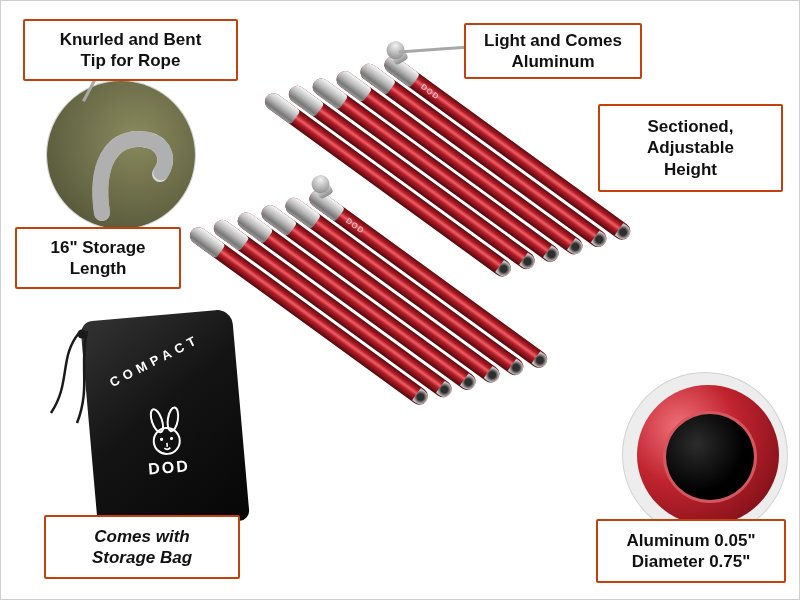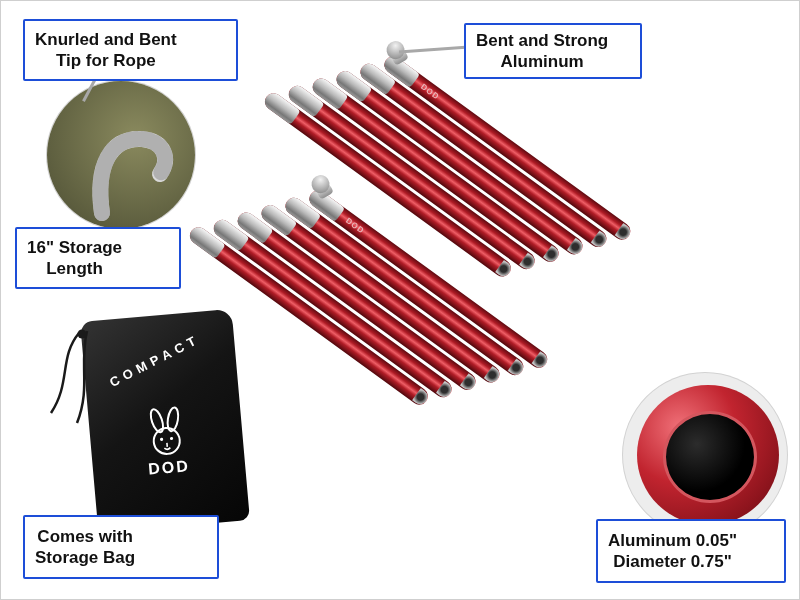--- a/index.html
+++ b/index.html
@@ -4,32 +4,32 @@
 <style>
   html,body{margin:0;padding:0;background:#fff;}
   .stage{
     position:relative;width:800px;height:600px;background:#ffffff;
     border:1px solid #cfcfcf;box-sizing:border-box;overflow:hidden;
     font-family:"Liberation Sans", sans-serif;
   }
 
   
   .callout{
-    position:absolute;background:#fff;border:2px solid #1d4ed8;border-radius:2px;
-    display:flex;align-items:center;text-align:center;
+    position:absolute;background:#fff;border:2px solid #c2410c;border-radius:2px;
+    display:flex;align-items:center;justify-content:center;text-align:center;
     font-size:17px;font-weight:600;line-height:1.25;color:#111;
     box-sizing:border-box;padding:6px 10px;z-index:30;
   }
   .callout span{white-space:pre-line;}
   #c-knurled  {left:22px;  top:18px;  width:215px; height:62px;}
   #c-light    {left:463px; top:22px;  width:178px; height:56px;}
   #c-section  {left:597px; top:103px; width:185px; height:88px;}
   #c-storelen {left:14px;  top:226px; width:166px; height:62px;}
   #c-setpoles {left:399px; top:467px; width:122px; height:62px;}
-  #c-bag      {left:22px;  top:514px; width:196px; height:64px;}
+  #c-bag      {left:43px;  top:514px; width:196px; height:64px;font-style:italic;}
   #c-alum     {left:595px; top:518px; width:190px; height:64px;}
 
   
   .leader{position:absolute;background:#a8a8a8;z-index:25;}
   #lead-light{left:398px;top:47px;width:70px;height:3px;transform:rotate(-4deg);}
   #lead-knurl{left:88px;top:72px;width:3px;height:30px;transform:rotate(28deg);}
 
   
   .pole-set{position:absolute;width:300px;transform-origin:0 0;z-index:10;}
   #pole-set-1{left:390px;top:52px;transform:rotate(36deg);}
@@ -163,22 +163,27 @@
   </div>
 
   <div class="leader" id="lead-light"></div>
   <div class="leader" id="lead-knurl"></div>
 
   <div class="callout" id="c-knurled">
     <span>Knurled and Bent
 Tip for Rope</span>
   </div>
   <div class="callout" id="c-light">
-    <span>Bent and Strong
+    <span>Light and Comes
 Aluminum</span>
+  </div>
+  <div class="callout" id="c-section">
+    <span>Sectioned,
+Adjustable
+Height</span>
   </div>
   <div class="callout" id="c-storelen">
     <span>16" Storage
 Length</span>
   </div>
   <div class="callout" id="c-bag">
     <span>Comes with
 Storage Bag</span>
   </div>
   <div class="callout" id="c-alum">

